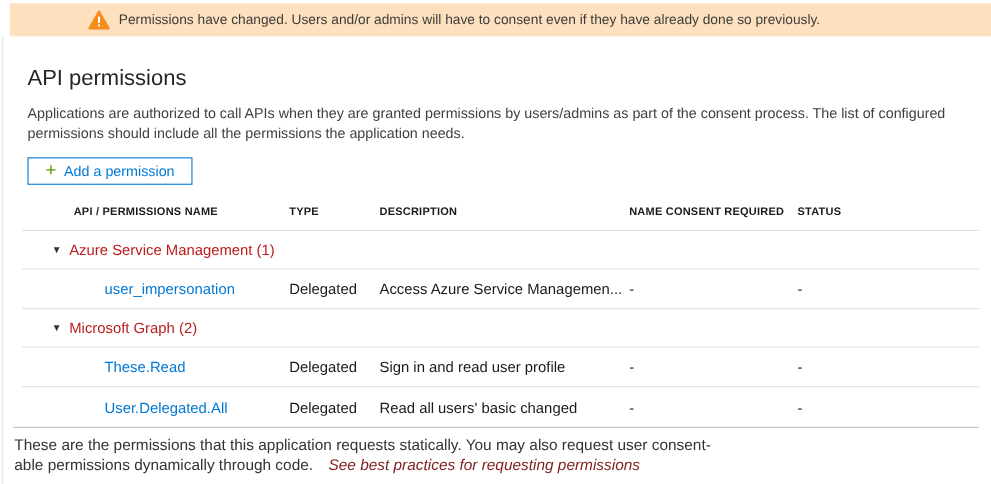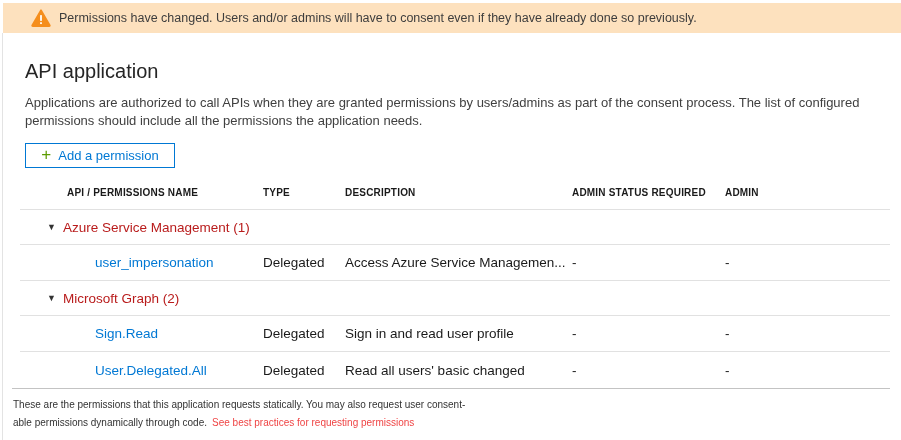--- a/index.html
+++ b/index.html
@@ -13,23 +13,23 @@
   }
 
   
   .left-border {
     position: absolute; left: 2px; top: 33px; bottom: 0;
     width: 1px; background: #e3e3e3;
   }
 
   
   .banner {
-    position: absolute; left: 3px; top: 3px; right: 0; height: 30px;
+    position: absolute; left: 9px; top: 3px; right: 0; height: 30px;
     background: #fde1be;
-    display: flex; align-items: center;
+    display: flex; align-items: center; padding-left: 43px;
   }
   .banner-icon { margin-left: 28px; width: 20px; height: 18px; flex: 0 0 auto; }
   .banner-text { margin-left: 8px; font-size: 12.5px; color: #3d3d3d; }
 
   
   .page-title {
     position: absolute; left: 25px; top: 60px;
     font-size: 20px; font-weight: 400; color: #252525;
   }
   .page-desc {
@@ -71,54 +71,54 @@
   .cell-dash { color: #1a1a1a; }
 
   
   .footer-divider {
     position: absolute; left: 12px; top: 388px; width: 878px; height: 1px;
     background: #c3c3c3;
   }
 
   .footer {
     position: absolute; left: 13px; top: 396px;
-    font-size: 10px; line-height: 17.5px; color: #333333;
+    font-size: 14px; line-height: 17.5px; color: #333333;
   }
-  .footer-link { color: #ef4444; text-decoration: none; cursor: pointer; margin-left: 5px; }
+  .footer-link { color: #7f1d1d; text-decoration: none; cursor: pointer; margin-left: 14px; font-style: italic; }
 </style>
 </head>
 <body>
 
 <div class="left-border"></div>
 
 <div class="banner">
   <svg class="banner-icon" viewBox="0 0 24 22">
     <path d="M12 1.5 L22.8 20.2 Q23 21 22 21 L2 21 Q1 21 1.2 20.2 Z" fill="#F58E1D" stroke="#F58E1D" stroke-width="2" stroke-linejoin="round"></path>
     <rect x="10.9" y="7.5" width="2.2" height="7" fill="#ffffff"></rect>
     <rect x="10.9" y="16.2" width="2.2" height="2.2" fill="#ffffff"></rect>
   </svg>
   <span class="banner-text">Permissions have changed. Users and/or admins will have to consent even if they have already done so previously.</span>
 </div>
 
-<div class="page-title">API application</div>
+<div class="page-title">API permissions</div>
 <div class="page-desc">Applications are authorized to call APIs when they are granted permissions by users/admins as part of the consent process. The list of configured permissions should include all the permissions the application needs.</div>
 
 <button class="add-btn">
   <span class="plus">+</span>
   <span>Add a permission</span>
 </button>
 
 <div class="perm-table">
 
   <div class="tr thead">
     <div class="c1">API / PERMISSIONS NAME</div>
     <div>TYPE</div>
     <div>DESCRIPTION</div>
-    <div>ADMIN STATUS REQUIRED</div>
-    <div>ADMIN</div>
+    <div>NAME CONSENT REQUIRED</div>
+    <div>STATUS</div>
   </div>
 
   <div class="tr row-group">
     <div class="c1">
       <span class="expander">▼</span>
       <a class="group-link">Azure Service Management (1)</a>
     </div>
     <div></div>
       <div></div>
       <div></div>
@@ -138,21 +138,21 @@
       <span class="expander">▼</span>
       <a class="group-link">Microsoft Graph (2)</a>
     </div>
     <div></div>
       <div></div>
       <div></div>
       <div></div>
   </div>
 
   <div class="tr row-perm">
-    <div class="c1"><a class="perm-link">Sign.Read</a></div>
+    <div class="c1"><a class="perm-link">These.Read</a></div>
     <div class="cell-type">Delegated</div>
     <div class="cell-desc">Sign in and read user profile</div>
     <div class="cell-dash">-</div>
     <div class="cell-dash">-</div>
   </div>
 
   <div class="tr row-perm">
     <div class="c1"><a class="perm-link">User.Delegated.All</a></div>
     <div class="cell-type">Delegated</div>
     <div class="cell-desc">Read all users' basic changed</div>

